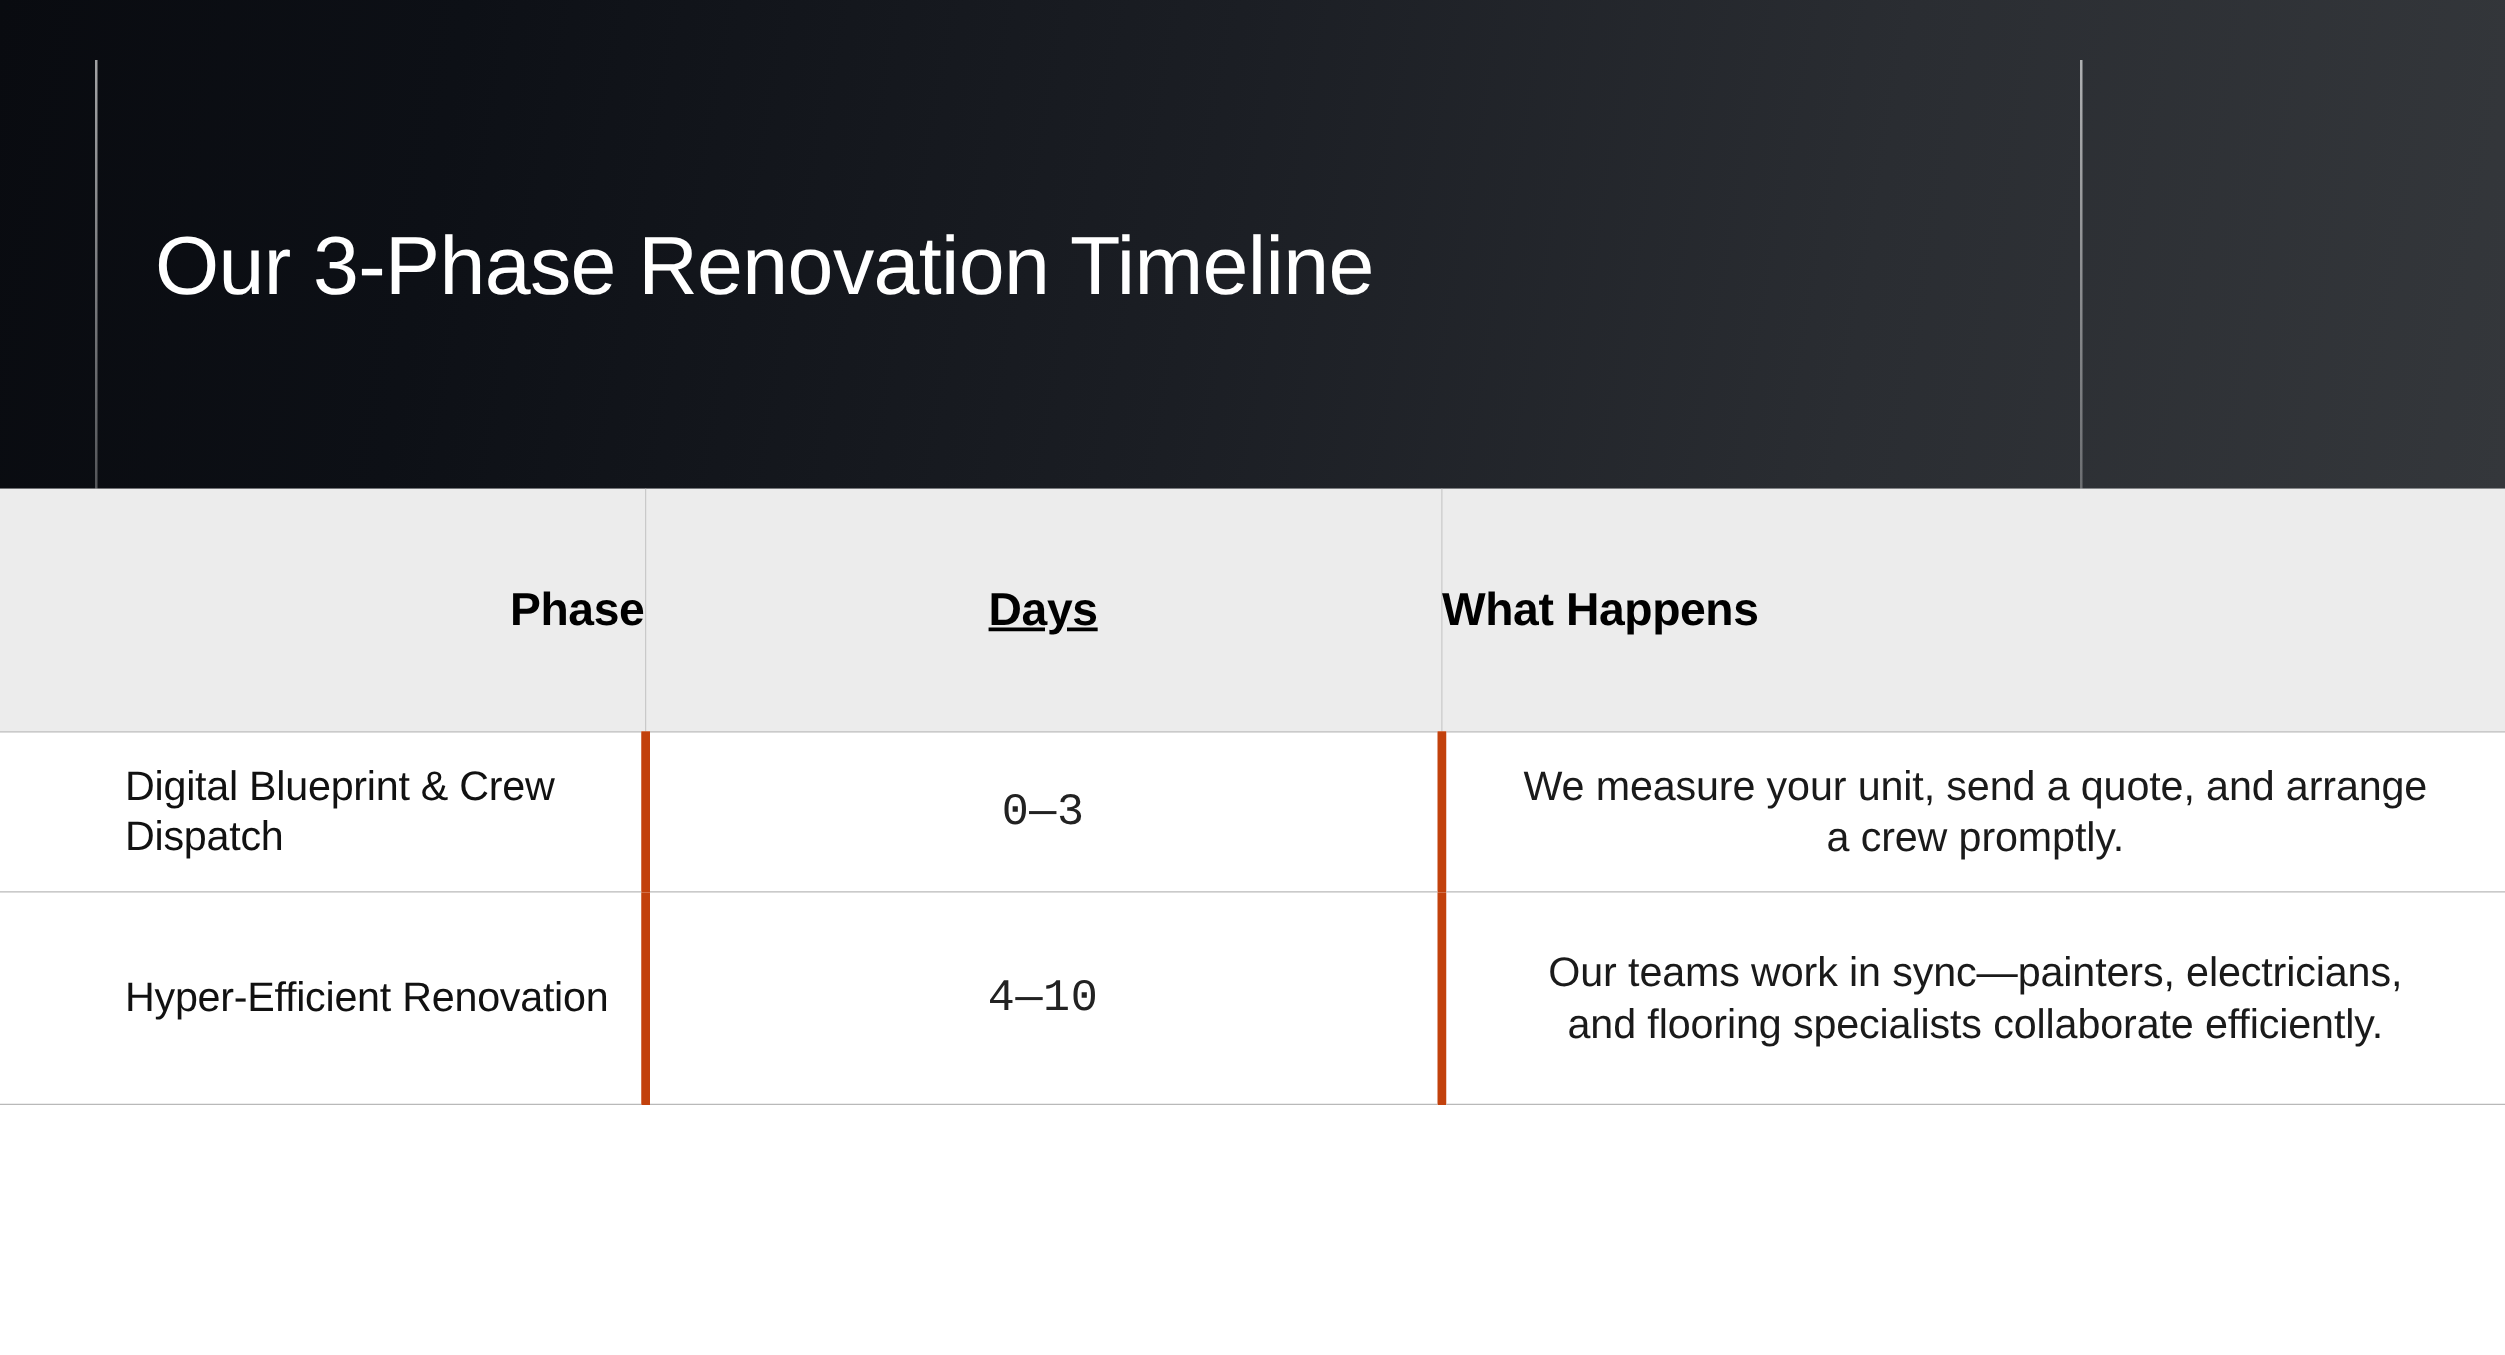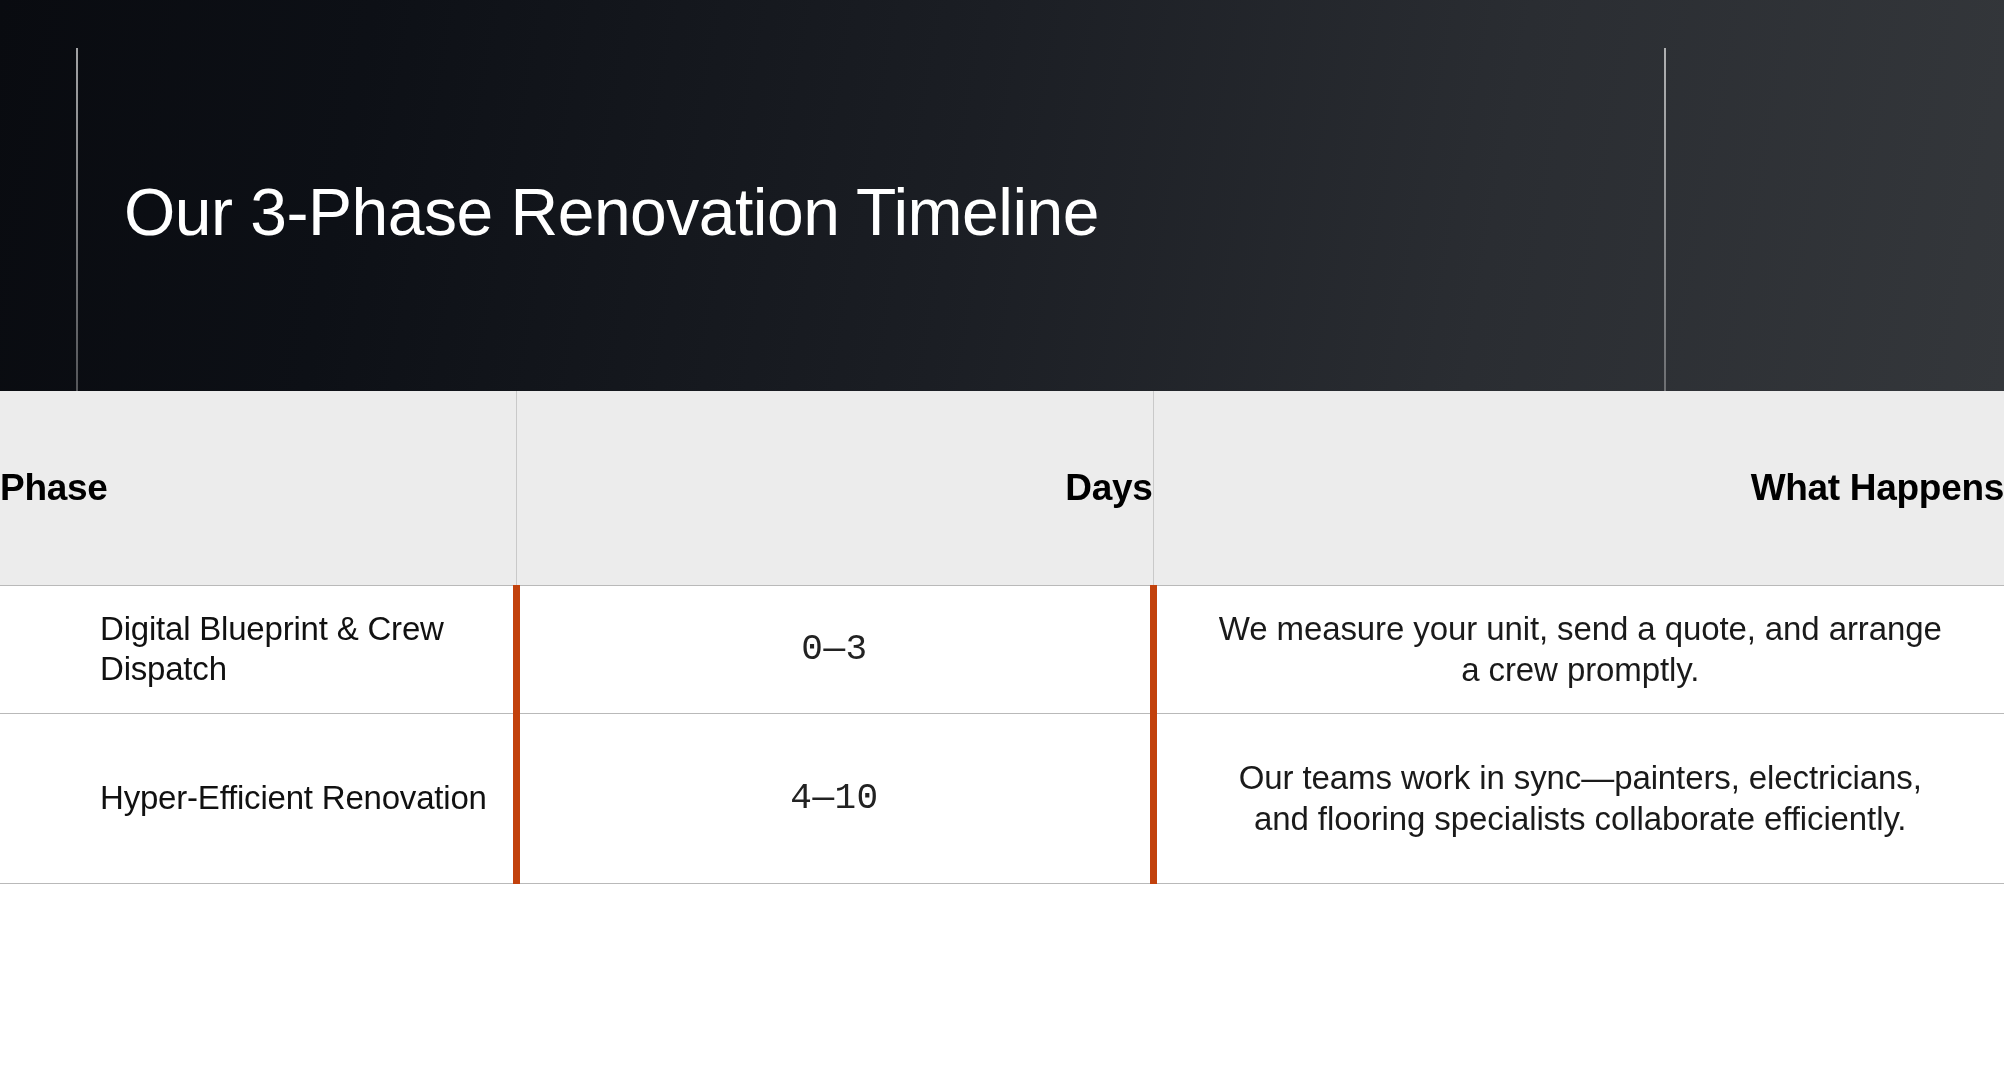--- a/index.html
+++ b/index.html
@@ -61,23 +61,23 @@
     height:194px;
     background:#ececec;
     color:#000000;
     font-weight:700;
     font-size:37px;
     letter-spacing:-0.3px;
     border-right:1px solid #c9c9c9;
     border-bottom:1px solid #b9b9b9;
     vertical-align:middle;
   }
-  .tbl thead th.h1 { text-align:left; }
-  .tbl thead th.h2 { text-align:right; }
-  .tbl thead th.h3 { text-align:right; border-right:none; }
+  .tbl thead th.h1 { text-align:right; padding-left:100px; }
+  .tbl thead th.h2 { text-align:center;text-decoration:underline; }
+  .tbl thead th.h3 { text-align:left; border-right:none; }
 
   .tbl tbody td {
     background:#ffffff;
     border-right:7px solid #c2410c;
     border-bottom:1px solid #b9b9b9;
     vertical-align:middle;
     color:#111111;
   }
   .tbl tbody td.phase {
     text-align:left;

